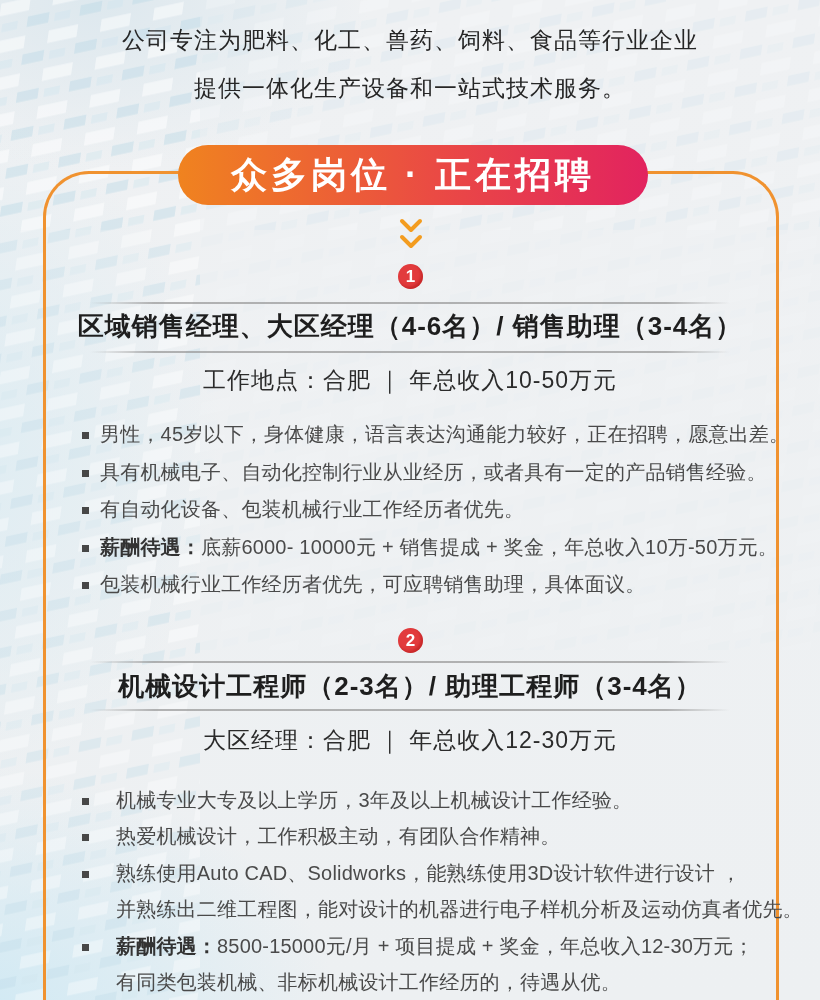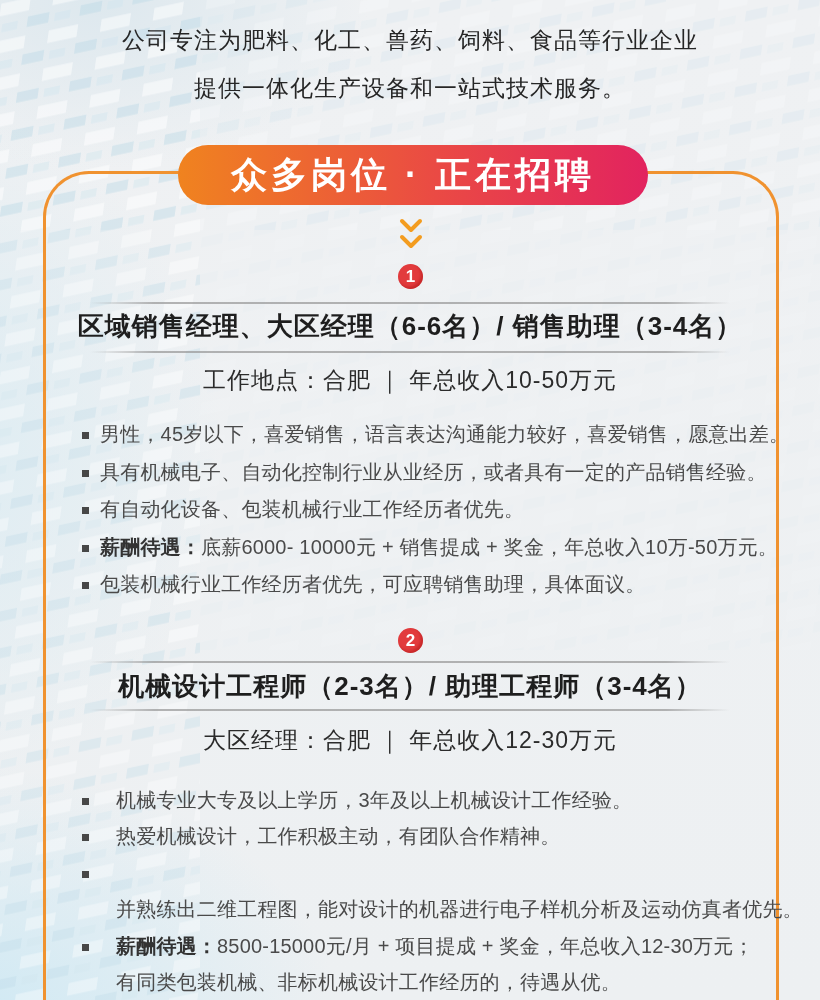--- a/index.html
+++ b/index.html
@@ -73,28 +73,28 @@
     <span class="banner-label">众多岗位 · 正在招聘</span>
   </div>
 
   <svg class="chevrons" width="26" height="34" aria-hidden="true">
     <polyline points="4,3 13,12 22,3" fill="none" stroke="#F39C1F" stroke-width="4" stroke-linecap="round" stroke-linejoin="round"></polyline>
     <polyline points="4,19 13,28 22,19" fill="none" stroke="#F39C1F" stroke-width="4" stroke-linecap="round" stroke-linejoin="round"></polyline>
   </svg>
 
   <div class="badge badge-1">1</div>
   <div class="rule rule-1a"></div>
-  <div class="sec-title title-1">区域销售经理、大区经理（6-6名）/ 销售助理（3-4名）</div>
+  <div class="sec-title title-1">区域销售经理、大区经理（4-6名）/ 销售助理（3-4名）</div>
   <div class="rule rule-1b"></div>
   <div class="sec-meta meta-1">工作地点：合肥 ｜ 年总收入10-50万元</div>
 
   <div class="bullets bullets-1">
     <div class="b-row">
       <span class="sq"></span>
-      <span class="b-txt"><b class="b-lead"></b><span>男性，45岁以下，喜爱销售，语言表达沟通能力较好，喜爱销售，愿意出差。</span></span>
+      <span class="b-txt"><b class="b-lead"></b><span>男性，45岁以下，身体健康，语言表达沟通能力较好，正在招聘，愿意出差。</span></span>
     </div>
     <div class="b-row">
       <span class="sq"></span>
       <span class="b-txt"><b class="b-lead"></b><span>具有机械电子、自动化控制行业从业经历，或者具有一定的产品销售经验。</span></span>
     </div>
     <div class="b-row">
       <span class="sq"></span>
       <span class="b-txt"><b class="b-lead"></b><span>有自动化设备、包装机械行业工作经历者优先。</span></span>
     </div>
     <div class="b-row">
@@ -117,20 +117,21 @@
     <div class="b-row">
       <span class="sq"></span>
       <span class="b-txt"><b class="b-lead"></b><span>机械专业大专及以上学历，3年及以上机械设计工作经验。</span></span>
     </div>
     <div class="b-row">
       <span class="sq"></span>
       <span class="b-txt"><b class="b-lead"></b><span>热爱机械设计，工作积极主动，有团队合作精神。</span></span>
     </div>
     <div class="b-row">
       <span class="sq"></span>
+      <span class="b-txt"><b class="b-lead"></b><span>熟练使用Auto CAD、Solidworks，能熟练使用3D设计软件进行设计 ，</span></span>
     </div>
     <div class="b-row cont">
       <span class="sq"></span>
       <span class="b-txt"><b class="b-lead"></b><span>并熟练出二维工程图，能对设计的机器进行电子样机分析及运动仿真者优先。</span></span>
     </div>
     <div class="b-row">
       <span class="sq"></span>
       <span class="b-txt"><b class="b-lead">薪酬待遇：</b><span>8500-15000元/月 + 项目提成 + 奖金，年总收入12-30万元；</span></span>
     </div>
     <div class="b-row cont">

